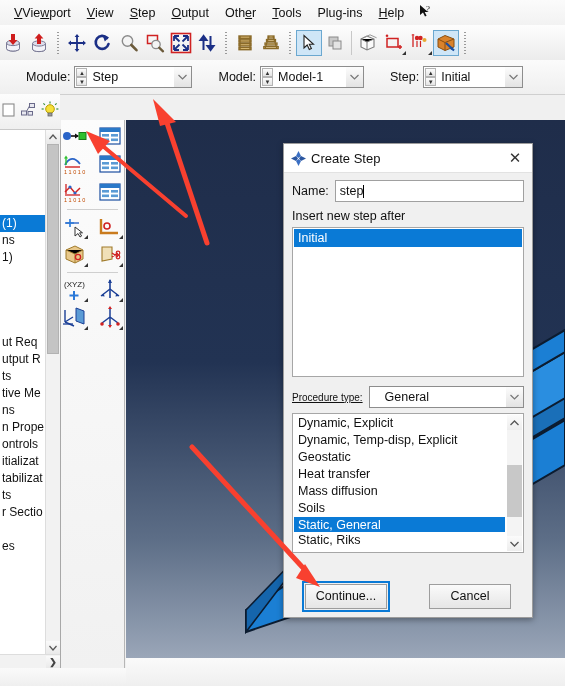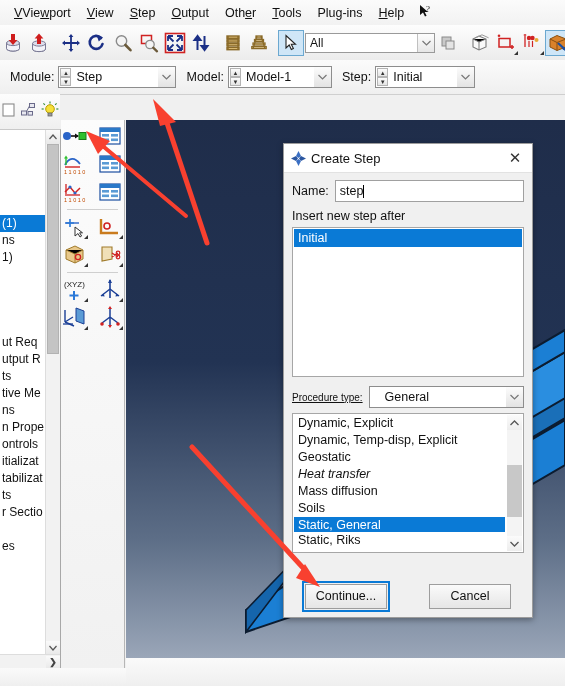--- a/index.html
+++ b/index.html
@@ -51,21 +51,21 @@
     width:16px;height:18px;display:flex;align-items:center;justify-content:center;
     background:linear-gradient(to bottom,#fdfdfd,#e6e6e6);border-left:1px solid #c0c0c0;
   }
   
   #contextbar{
     position:absolute;left:0;top:60px;width:565px;height:34px;
     background:linear-gradient(to bottom,#fbfbfb,#efefef);
     border-bottom:1px solid #cfcfcf;
     display:flex;align-items:center;
   }
-  .ctx-label{font-size:12.5px;margin-left:10px;margin-right:4px;color:#101010;}
+  .ctx-label{font-size:12.5px;margin-left:26px;margin-right:4px;color:#101010;}
   .ctx-combo{
     height:22px;border:1px solid #8d8d8d;background:#fff;
     display:flex;align-items:center;box-sizing:border-box;
   }
   .spin{
     width:11px;height:20px;display:flex;flex-direction:column;justify-content:center;
     margin-left:1px;
   }
   .spin div{
     width:11px;height:9px;background:linear-gradient(to bottom,#fcfcfc,#e4e4e4);
@@ -332,28 +332,20 @@
     </div>
   </div>
 
   <div class="tb-grip"></div>
 
   <div class="tb-group">
     <div class="tb-btn active">
       <svg width="18" height="18" viewBox="0 0 18 18">
         <path d="M4,1.5 L4,14 L7.2,11 L9.3,15.5 L11.4,14.5 L9.3,10.3 L13.5,10.3 Z" fill="#fff" stroke="#222" stroke-width="1.1"></path>
       </svg>
-    </div>
-    <div class="sel-combo">
-      <div class="sel-txt">All</div>
-      <div class="sel-arrow">
-        <svg width="9" height="6" viewBox="0 0 9 6">
-            <path d="M0.5,1 L4.5,5 L8.5,1" stroke="#777" stroke-width="1.2" fill="none"></path>
-          </svg>
-      </div>
     </div>
     <div class="tb-btn">
       <svg width="18" height="18" viewBox="0 0 18 18">
         <rect x="3" y="3" width="9" height="9" fill="#c9c9c9" stroke="#8a8a8a"></rect>
         <rect x="7" y="7" width="8" height="8" fill="#e4e4e4" stroke="#8a8a8a"></rect>
       </svg>
     </div>
   </div>
 
   <div class="tb-sep"></div>
@@ -719,21 +711,21 @@
             </svg>
         </div>
       </div>
     </div>
 
     <div id="proc-list">
       <div id="proc-items">
           <div class="list-item" style="height: 17px; line-height: 17px;">Dynamic, Explicit</div>
           <div class="list-item" style="height: 17px; line-height: 17px;">Dynamic, Temp-disp, Explicit</div>
           <div class="list-item" style="height: 17px; line-height: 17px;">Geostatic</div>
-          <div class="list-item" style="height: 17px; line-height: 17px; font-style: italic;">Heat transfer</div>
+          <div class="list-item" style="height: 17px; line-height: 17px;">Heat transfer</div>
           <div class="list-item" style="height: 17px; line-height: 17px;">Mass diffusion</div>
           <div class="list-item" style="height: 17px; line-height: 17px;">Soils</div>
           <div class="list-item sel" style="height: 15px; line-height: 17px;">Static, General</div>
           <div class="list-item" style="height: 17px; line-height: 17px;">Static, Riks</div>
         </div>
       <div id="proc-scroll">
         <div class="sb-arrow">
           <svg width="9" height="6" viewBox="0 0 9 6">
               <path d="M0.5,5 L4.5,1 L8.5,5" stroke="#555" stroke-width="1.3" fill="none"></path>
             </svg>

